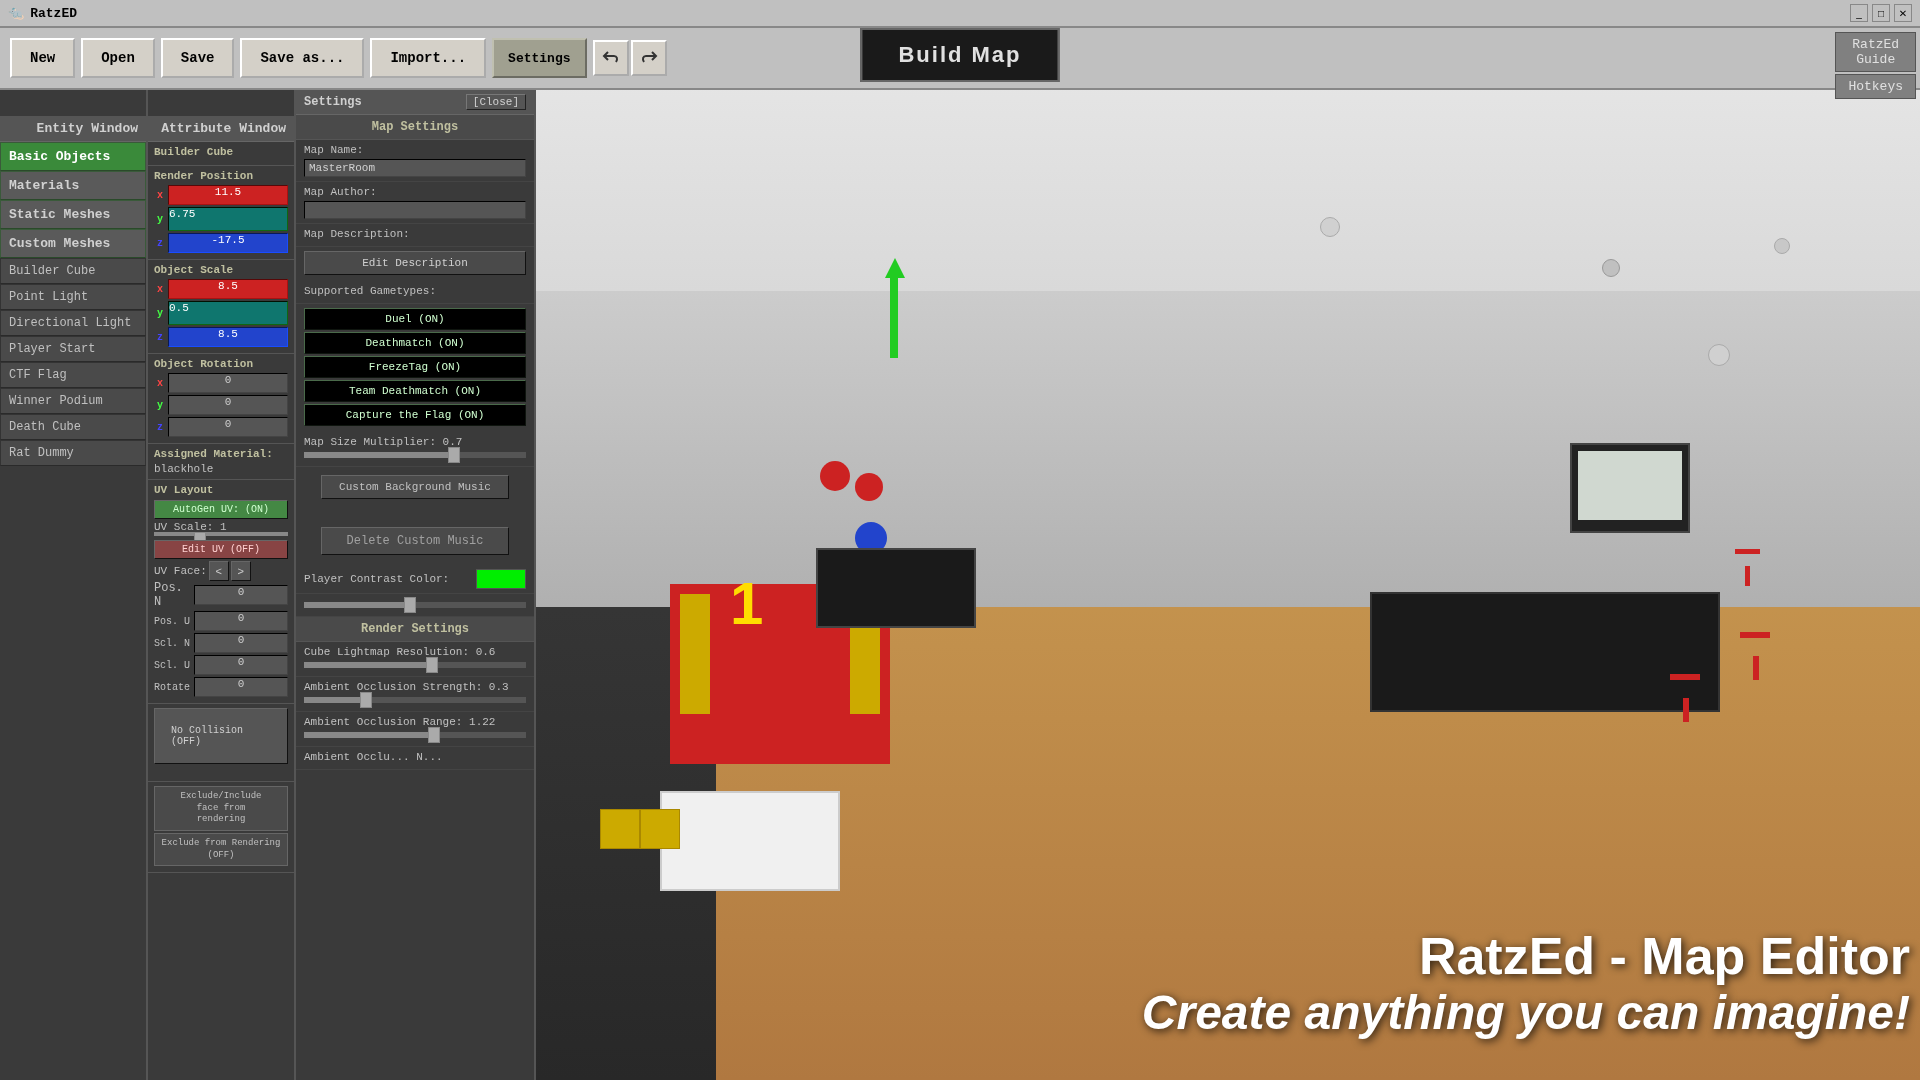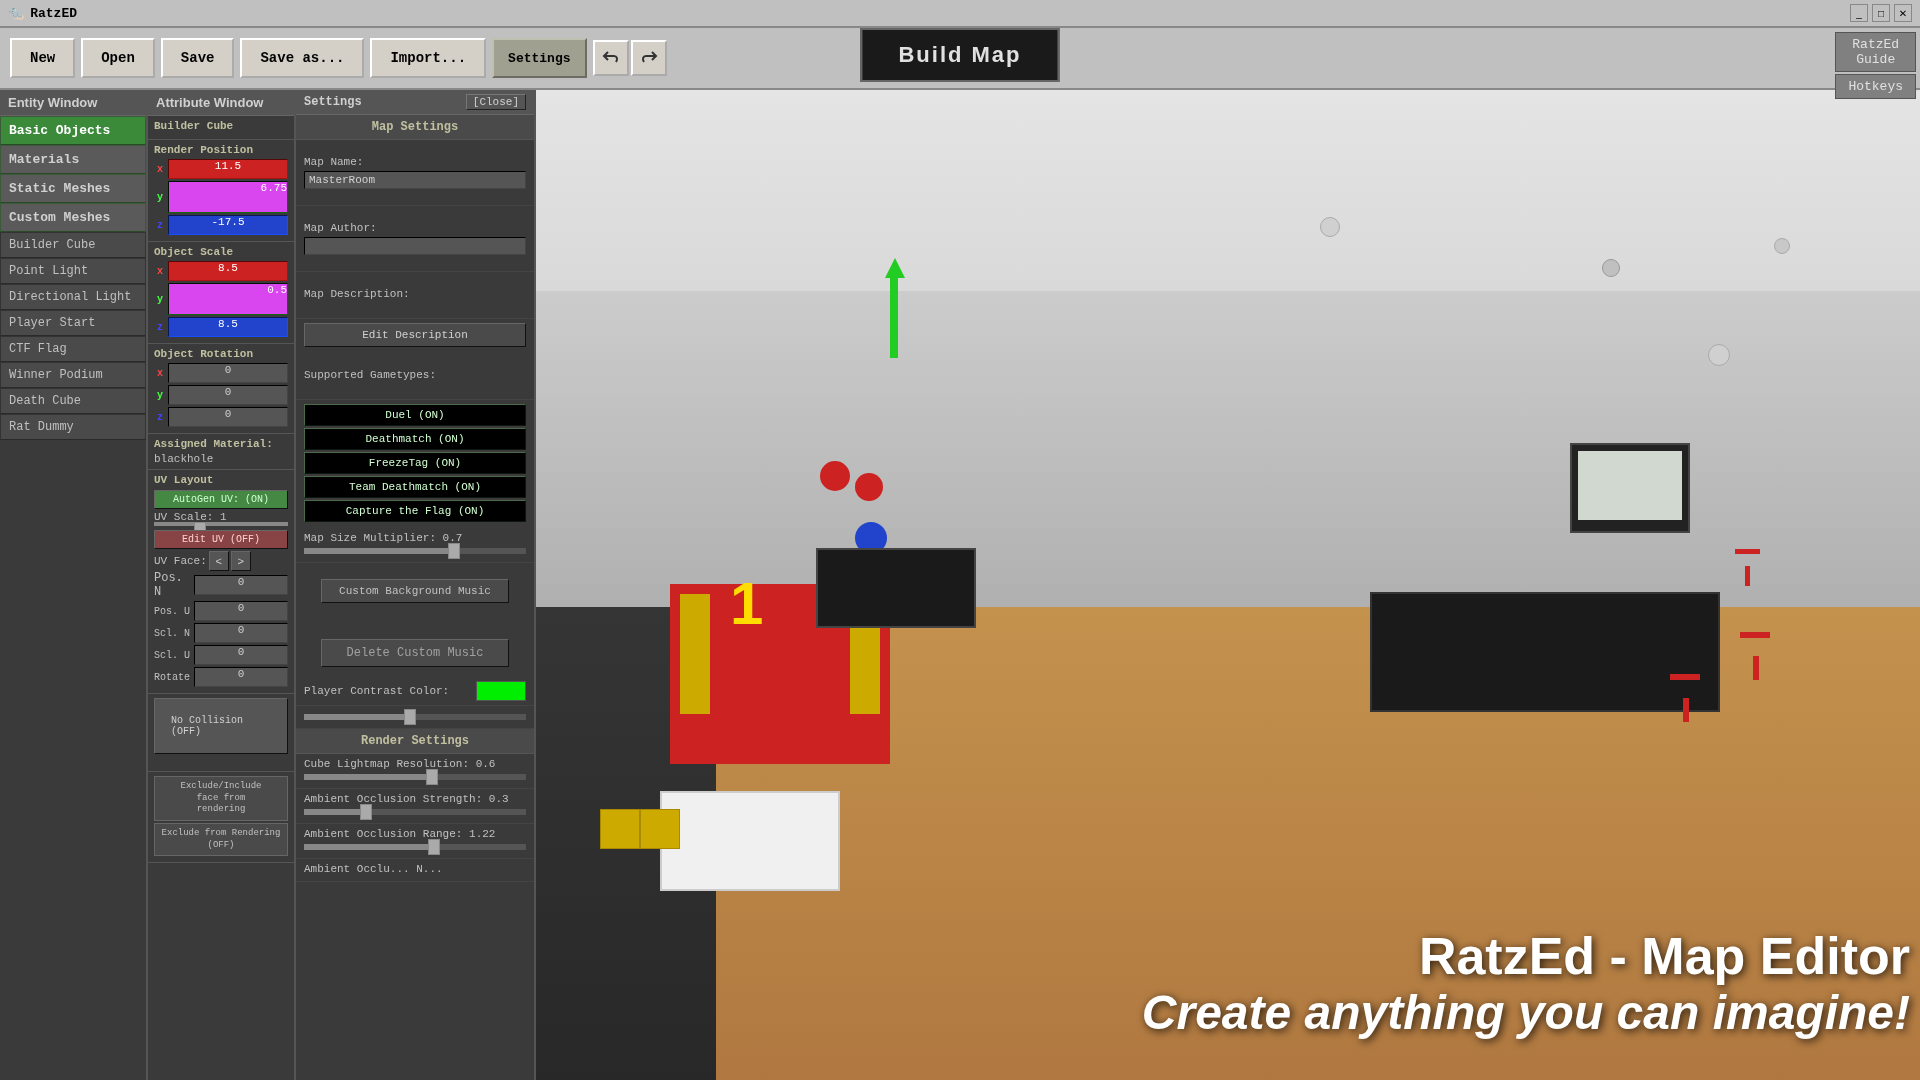--- a/index.html
+++ b/index.html
@@ -169,26 +169,27 @@
       left: 0;
       width: 148px;
       background: #3a3a3a;
       border-right: 2px solid #555;
       z-index: 40;
       bottom: 0;
     }
     .panel-header {
       background: #555555;
       color: #d0d0d0;
-      font-family: Liberation Sans, sans-serif;
+      font-family: Liberation Mono, monospace;
       font-size: 13px;
       font-weight: bold;
       padding: 5px 8px;
       border-bottom: 1px solid #666;
-      text-align: left;
+      text-align: right;
+      margin-top: 26px;
     }
     .entity-btn {
       display: block;
       width: 100%;
       background: #4a6a4a;
       border: 1px solid #3a5a3a;
       color: #d0ffd0;
       font-family: 'Courier New', monospace;
       font-size: 13px;
       font-weight: bold;
@@ -266,27 +267,27 @@
       height: 20px;
       background: #cc2222;
       border: 1px inset #aa1111;
       color: #ffffff;
       font-family: 'Courier New', monospace;
       font-size: 11px;
       text-align: center;
     }
     .attr-input-green {
       flex: 1;
-      height: 32px;
-      background: #d946ef;
+      height: 24px;
+      background: #0f766e;
       border: 1px inset #116611;
       color: #ffffff;
       font-family: 'Courier New', monospace;
       font-size: 11px;
-      text-align: right;
+      text-align: left;
     }
     .attr-input-blue {
       flex: 1;
       height: 20px;
       background: #2244cc;
       border: 1px inset #1133aa;
       color: #ffffff;
       font-family: 'Courier New', monospace;
       font-size: 11px;
       text-align: center;
@@ -419,21 +420,21 @@
       background: #4a4a4a;
       color: #c0c0a0;
       font-family: 'Courier New', monospace;
       font-size: 12px;
       font-weight: bold;
       padding: 5px 8px;
       border-bottom: 1px solid #555;
       text-align: center;
     }
     .settings-row {
-      padding: 16px 8px;
+      padding: 4px 8px;
       border-bottom: 1px solid #444;
     }
     .settings-label {
       color: #c0c0c0;
       font-family: 'Courier New', monospace;
       font-size: 11px;
       margin-bottom: 2px;
     }
     .settings-input {
       width: 100%;
@@ -524,21 +525,21 @@
       flex: 1;
     }
     .color-swatch {
       width: 50px;
       height: 20px;
       background: #00ee00;
       border: 1px solid #555;
     }
     .custom-music-btn {
       width: 85%;
-      margin: 12px auto;
+      margin: 4px auto;
       display: block;
       background: #4a4a4a;
       border: 1px outset #666;
       color: #c0c0c0;
       font-family: 'Courier New', monospace;
       font-size: 11px;
       padding: 5px;
       cursor: pointer;
       text-align: center;
     }

